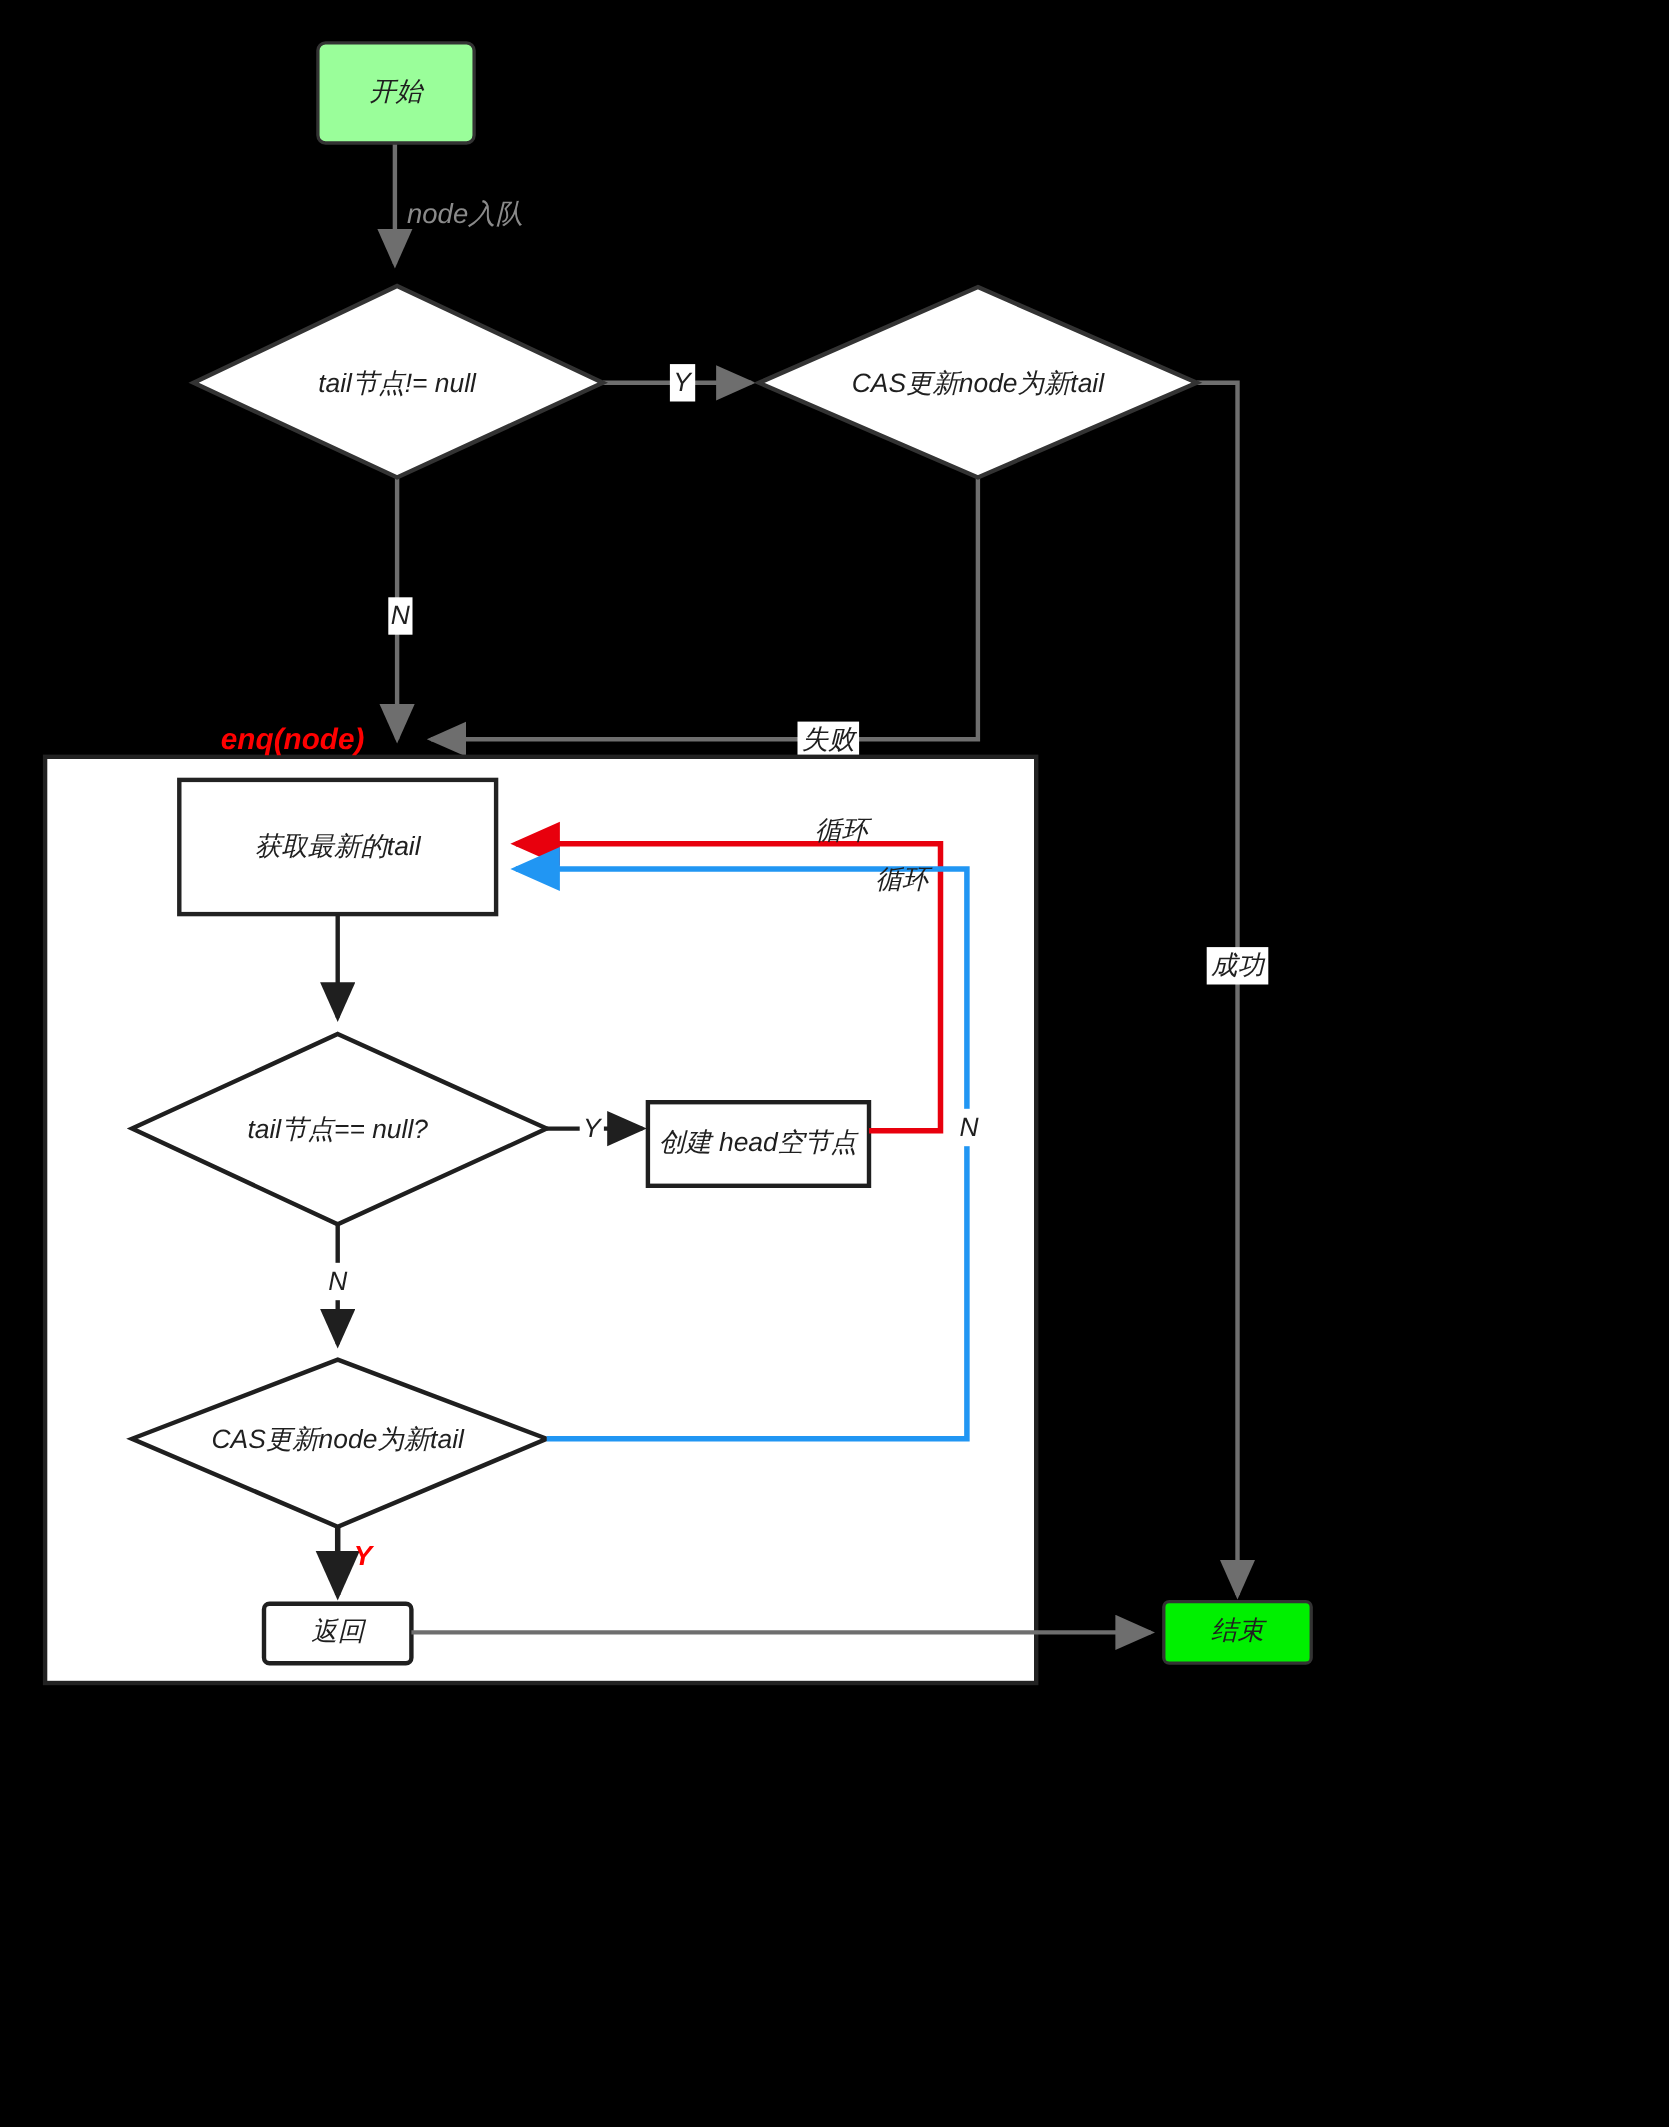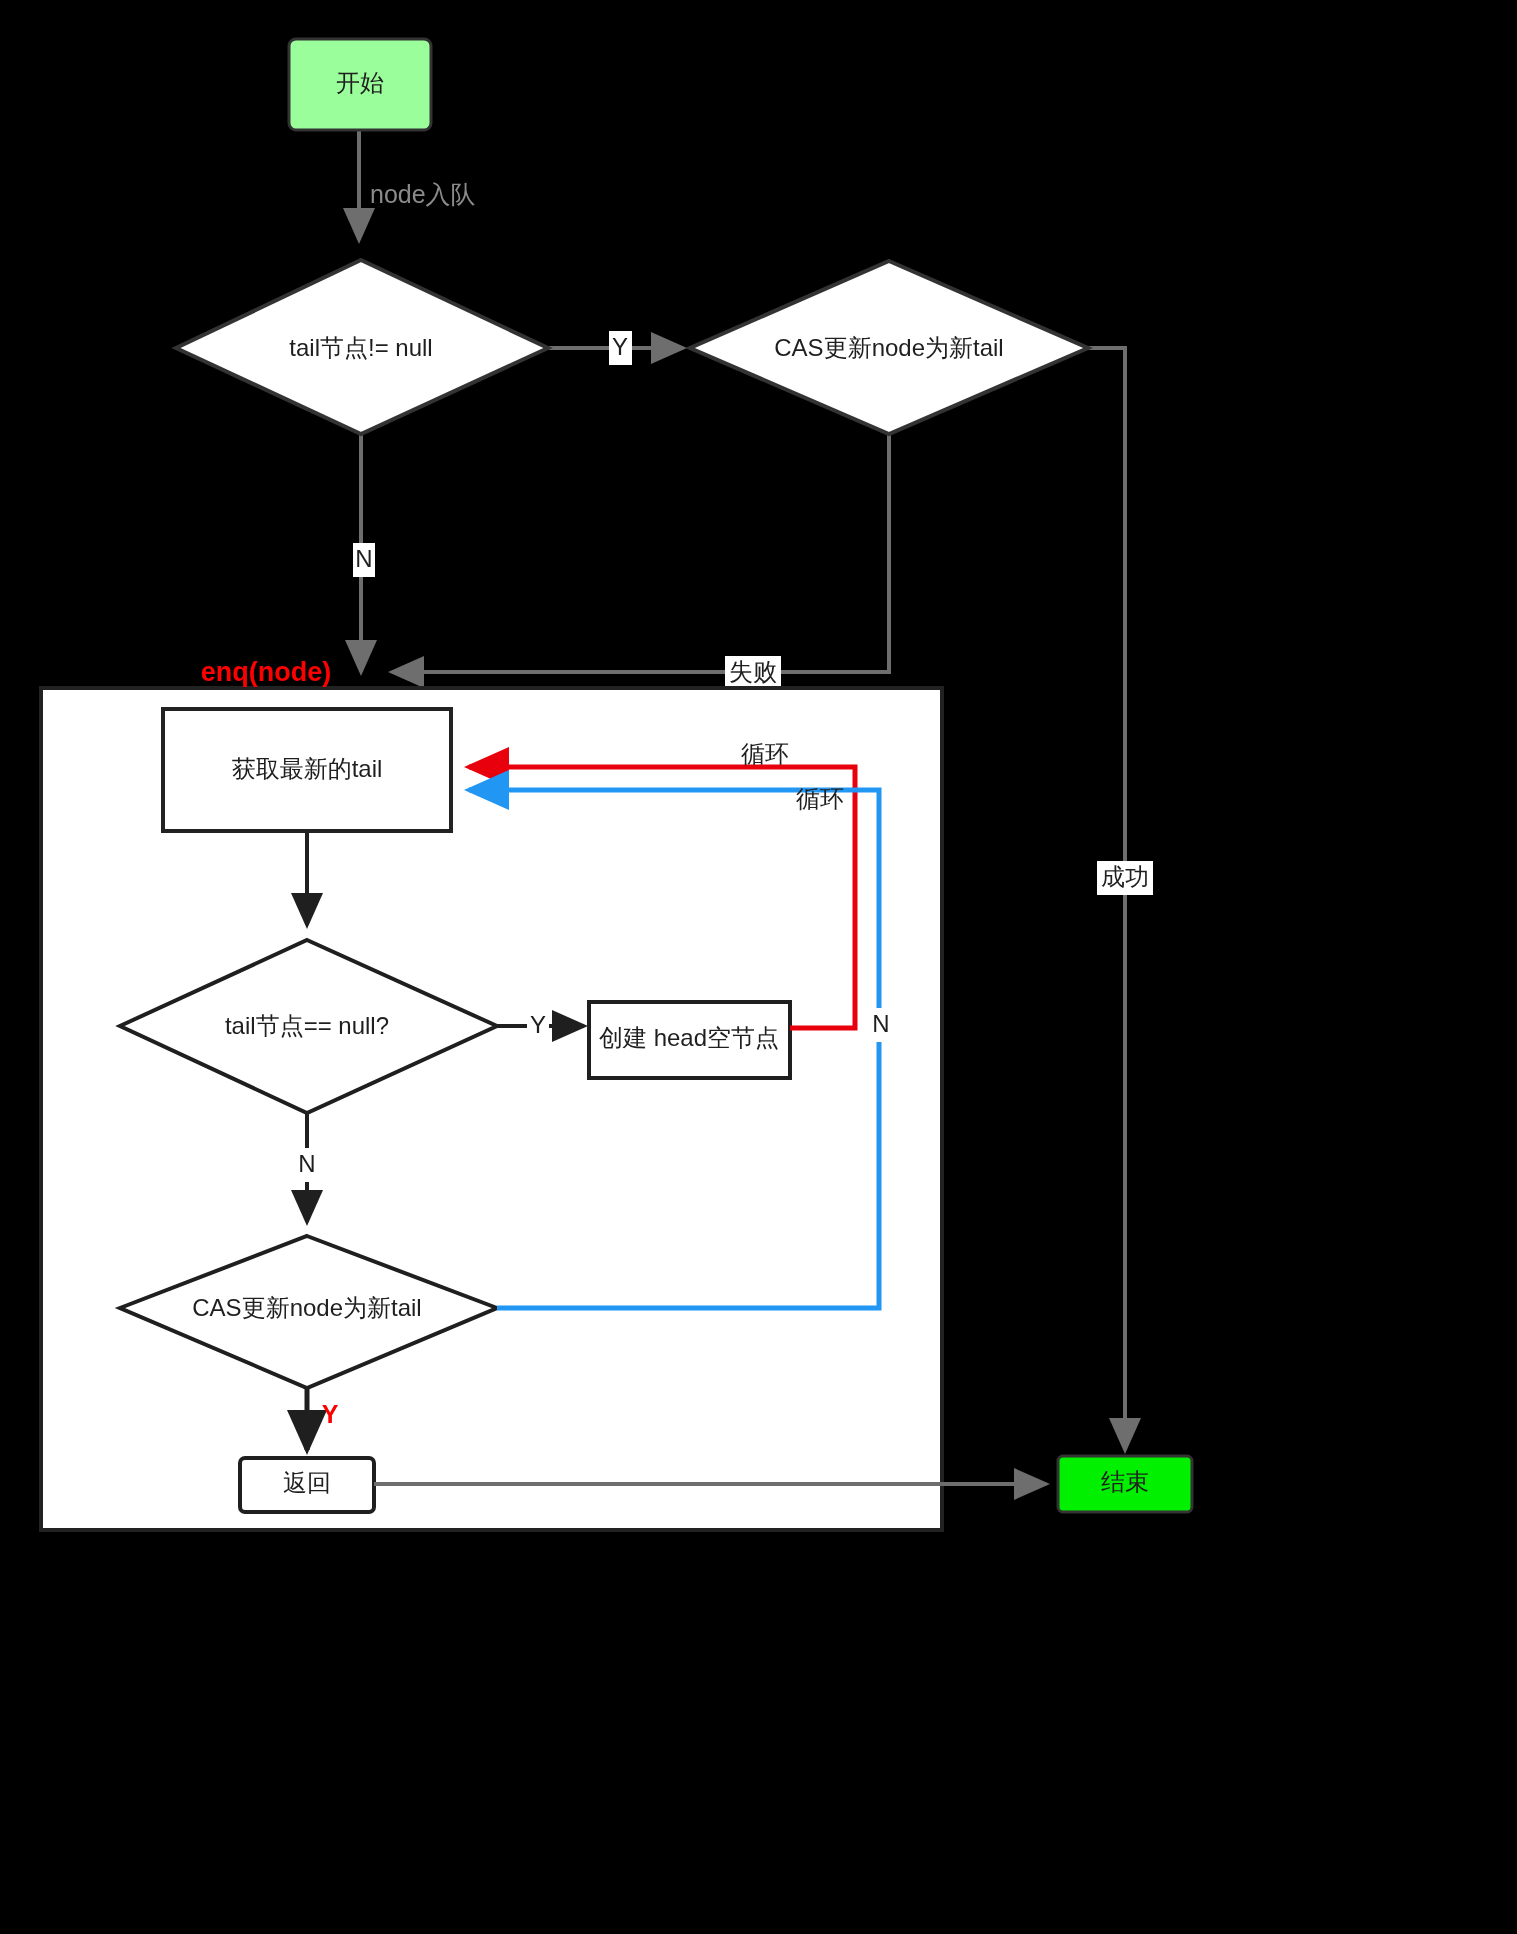--- a/index.html
+++ b/index.html
@@ -12,20 +12,21 @@
     height: 1934px;
     position: relative;
     font-family: "Liberation Sans", "DejaVu Sans", sans-serif;
     overflow: hidden;
   }
   #canvas {
     position: absolute;
     left: 0; top: 0;
     width: 1517px;
     height: 1934px;
+    font-style: italic;
   }
   svg { display: block; }
 
   
   .node-label {
     font-size: 24px;
     fill: #1f1f1f;
     text-anchor: middle;
     dominant-baseline: middle;
     font-family: "Liberation Sans", "DejaVu Sans", sans-serif;

